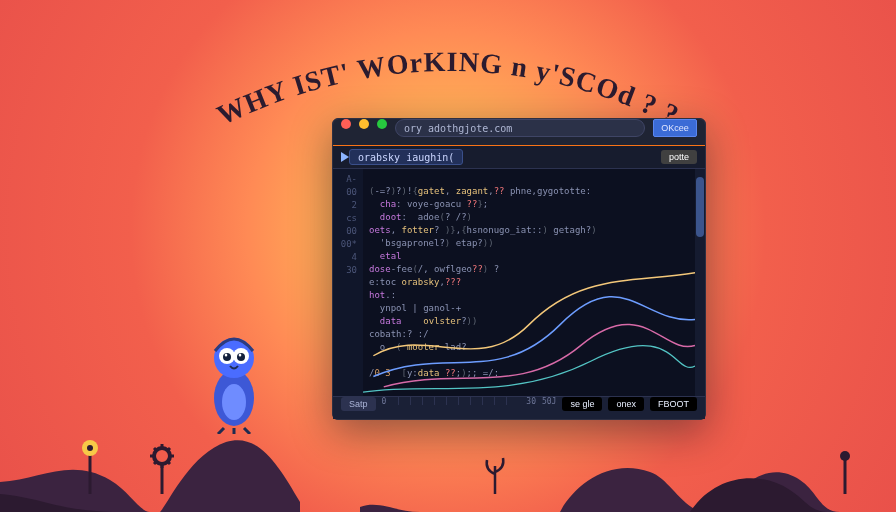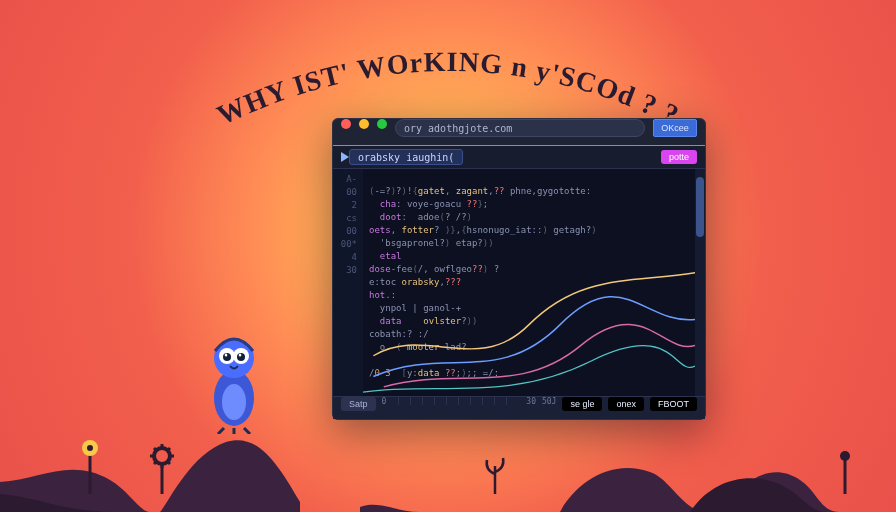--- a/index.html
+++ b/index.html
@@ -13,21 +13,21 @@
   .win{position:absolute;left:332px;top:118px;width:372px;height:300px;background:#0f1424;border:1px solid #2d2f42;border-radius:6px;box-shadow:0 12px 40px rgba(20,10,30,.45),inset 0 0 0 1px #3a3e5a}
   .titlebar{display:flex;align-items:flex-start;gap:8px;height:26px;padding:0 8px;background:#1f2434;border-bottom:1px solid #f97316;border-radius:6px 6px 0 0}
   .dot{width:10px;height:10px;border-radius:50%}
   .dot.r{background:#ff5f56}.dot.y{background:#ffbd2e}.dot.g{background:#27c93f}
   .addr{flex:1;height:16px;background:#2b3148;border:1px solid #3f4566;border-radius:9px;font:10px monospace;color:#aeb6d3;display:flex;align-items:center;padding:0 8px}
   .tb-btn{min-width:34px;height:16px;font:9px sans-serif;color:#dfe5ff;background:#3b6bd6;border:1px solid #5a86f0;border-radius:2px;display:flex;align-items:center;justify-content:center;padding:0 4px}
 
   .toolbar{display:flex;align-items:center;height:22px;padding:0 8px;background:#171c2e;border-bottom:1px solid #2c3250}
   .play{width:0;height:0;border-left:8px solid #8cb4ff;border-top:5px solid transparent;border-bottom:5px solid transparent}
   .tab{height:14px;padding:0 8px;background:#22305a;border:1px solid #3a4f8a;border-radius:3px;font:10px monospace;color:#cbd6ff;display:flex;align-items:center}
-  .sub{margin-left:auto;height:14px;padding:0 8px;border-radius:3px;background:#d946ef;color:#fff;font:9px sans-serif;display:flex;align-items:center}
+  .sub{margin-left:auto;height:14px;padding:0 8px;border-radius:3px;background:#404040;color:#fff;font:9px sans-serif;display:flex;align-items:center}
 
   .editor{position:relative;display:flex;height:230px;background:#0c1020}
   .gutter{width:26px;padding:4px 2px;background:#10162a;font:9px/13px monospace;color:#4b5578;text-align:right}
   .gutter div{padding-right:4px}
   .code{flex:1;padding:16px 6px;font:9px/13px monospace;color:#8a92b2;white-space:pre;overflow:hidden;position:relative}
   .kw{color:#c678dd}.fn{color:#e5c07b}.err{color:#f2777a}.dim{color:#5c6370}.num{color:#d19a66}
   .scrollbar{width:10px;background:#151b30;position:relative}
   .thumb{position:absolute;left:1px;right:1px;top:8px;height:60px;background:#3b548c;border-radius:4px}
 
   .footer{position:absolute;bottom:0;left:0;right:0;height:22px;background:#1a2036;border-top:1px solid #2c3250;display:flex;align-items:flex-start;gap:6px;padding:0 8px}

